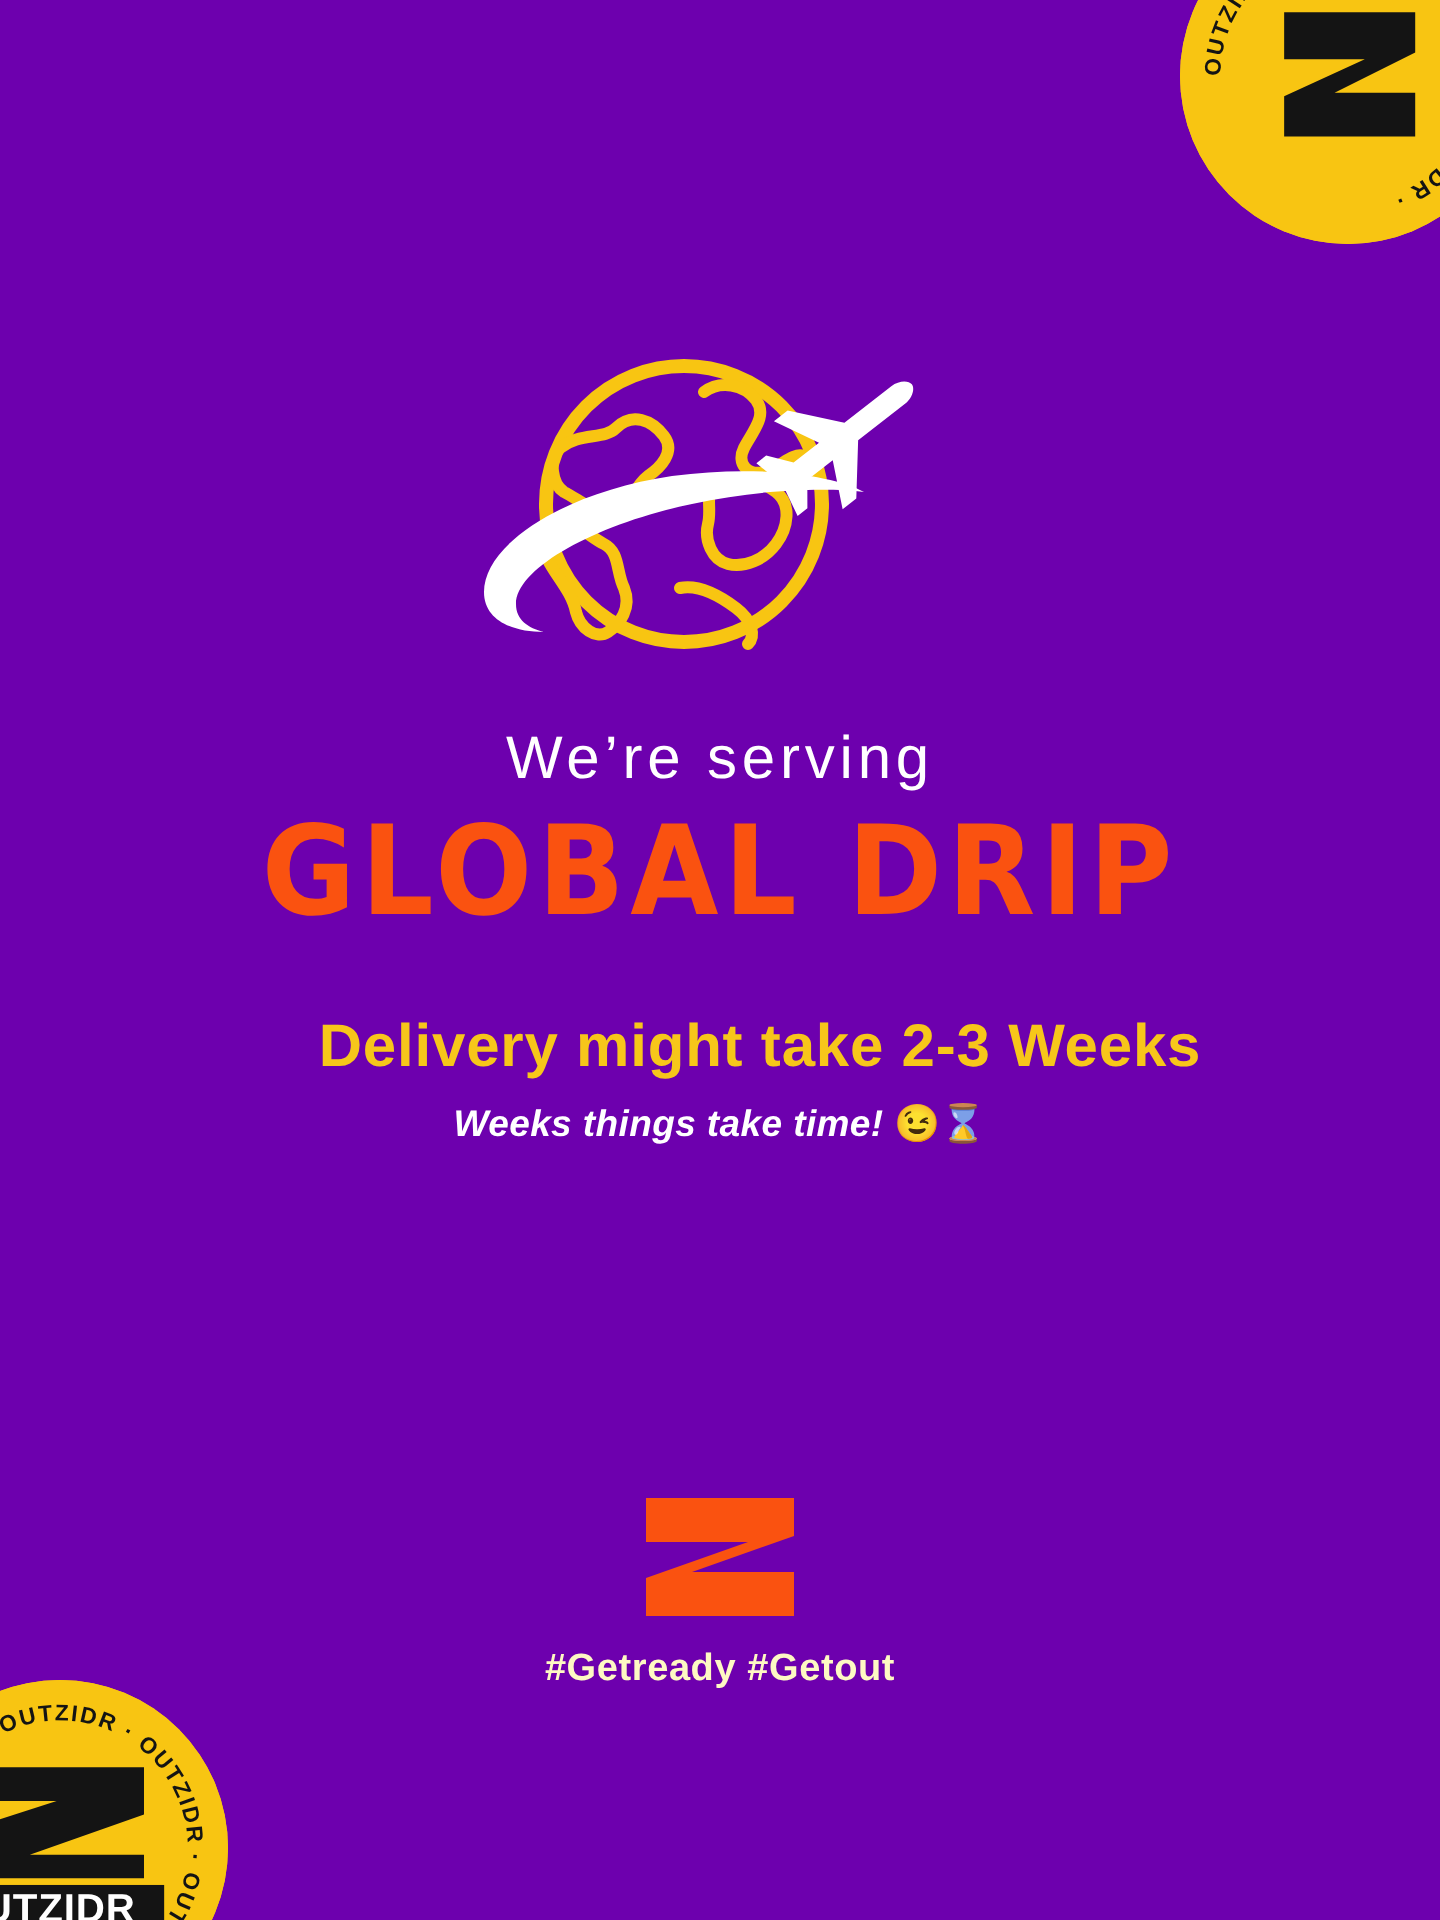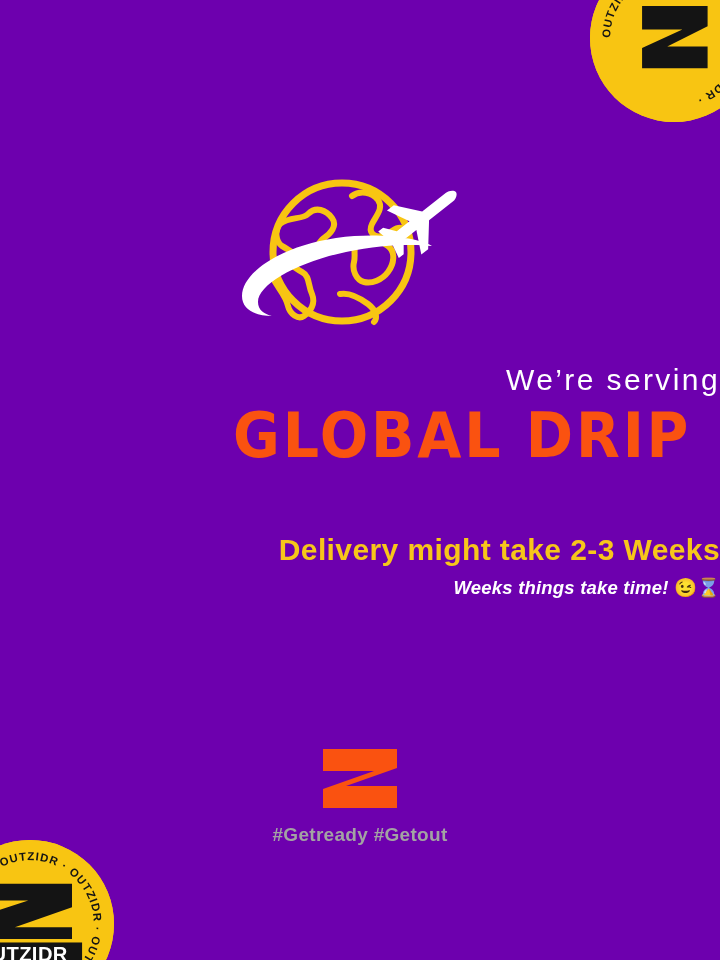--- a/index.html
+++ b/index.html
@@ -70,21 +70,21 @@
     height: 100%;
     overflow: visible;
   }
 
   
   .copy {
     position: absolute;
     left: 0;
     right: 0;
     top: 364px;
-    text-align: right;
+    text-align: center;
   }
   .line-serving {
     color: #FFFFFF;
     font-size: 30px;
     font-weight: 400;
     letter-spacing: 2.4px;
     line-height: 1.08;
   }
   .line-headline {
     color: #FA5210;
@@ -103,21 +103,21 @@
     letter-spacing: 1.3px;
     line-height: 1.1;
     margin-top: 15px;
   }
   .line-delivery {
     color: #F7C61A;
     font-size: 30px;
     font-weight: bold;
     letter-spacing: 0.4px;
     line-height: 1.1;
-    margin-top: 66px;
+    margin-top: 40px;
     padding-left: 40px;
   }
   .line-subnote {
     color: #FFFFFF;
     font-size: 18.5px;
     font-weight: bold;
     font-style: italic;
     letter-spacing: 0.2px;
     line-height: 1.1;
     margin-top: 12px;
@@ -136,21 +136,21 @@
     bottom: 114px;
     text-align: center;
   }
   .zmark {
     width: 80px;
     height: 59px;
     margin: 0 auto;
     display: block;
   }
   .hashtags {
-    color: #a3a3a3;
+    color: #fef9c3;
     font-size: 19px;
     font-weight: bold;
     letter-spacing: 0.3px;
     margin-top: 16px;
   }
 </style>
 </head>
 <body>
 
 <div id="poster">

